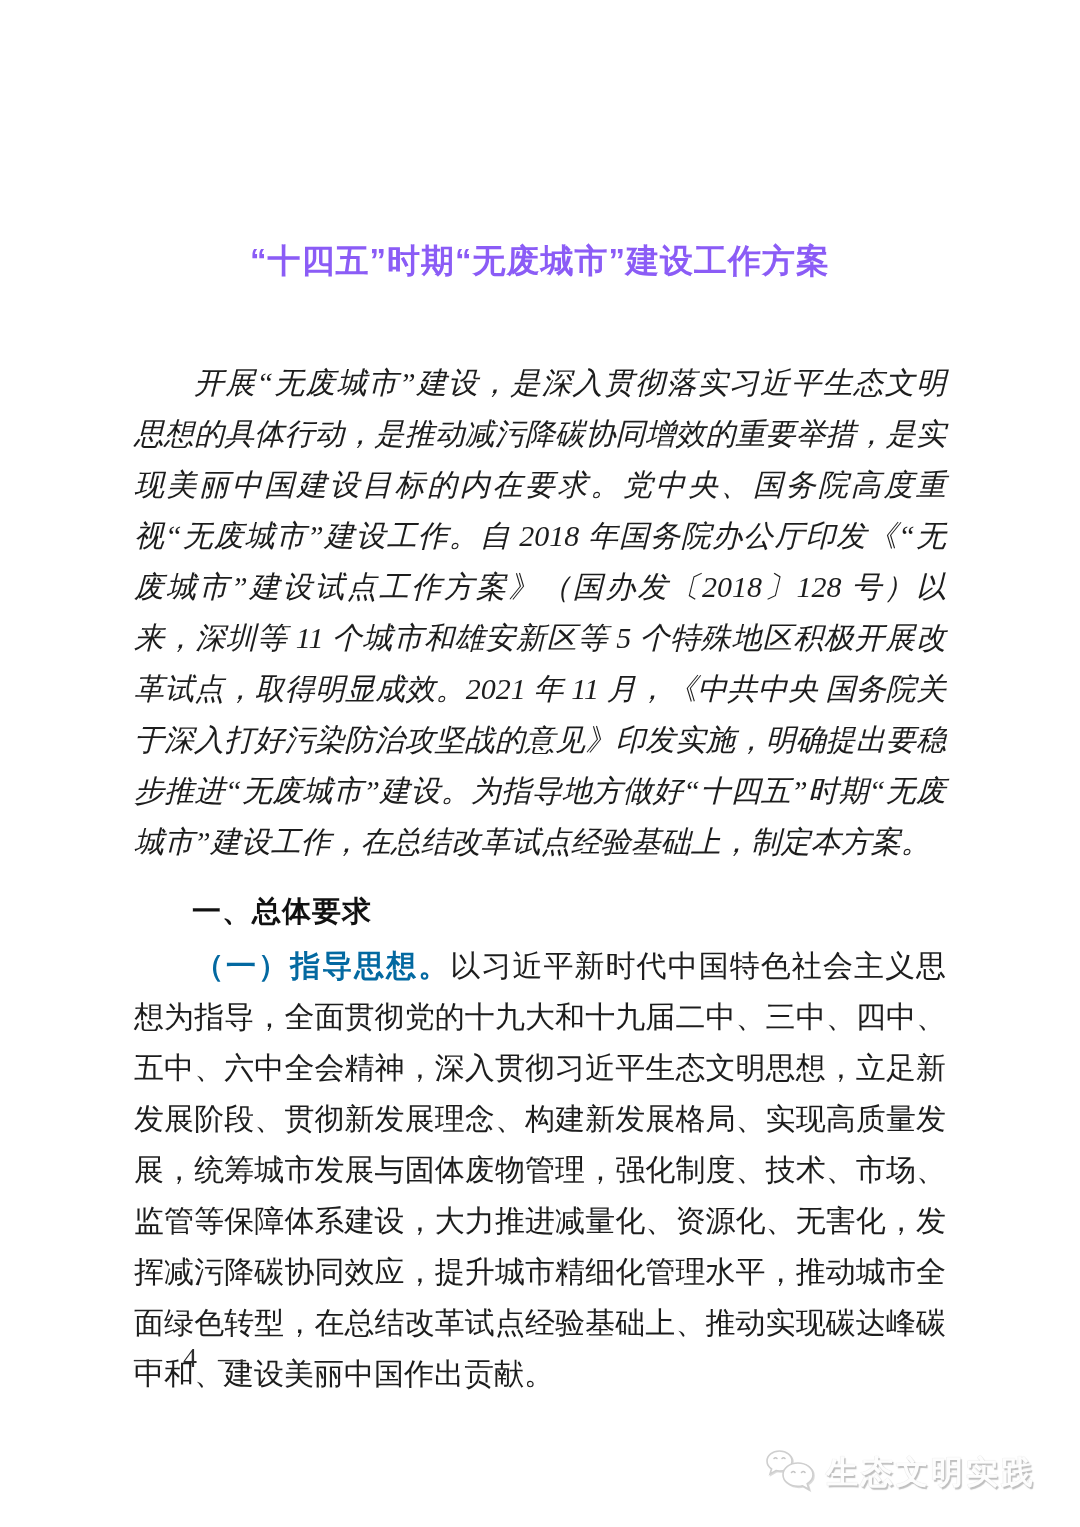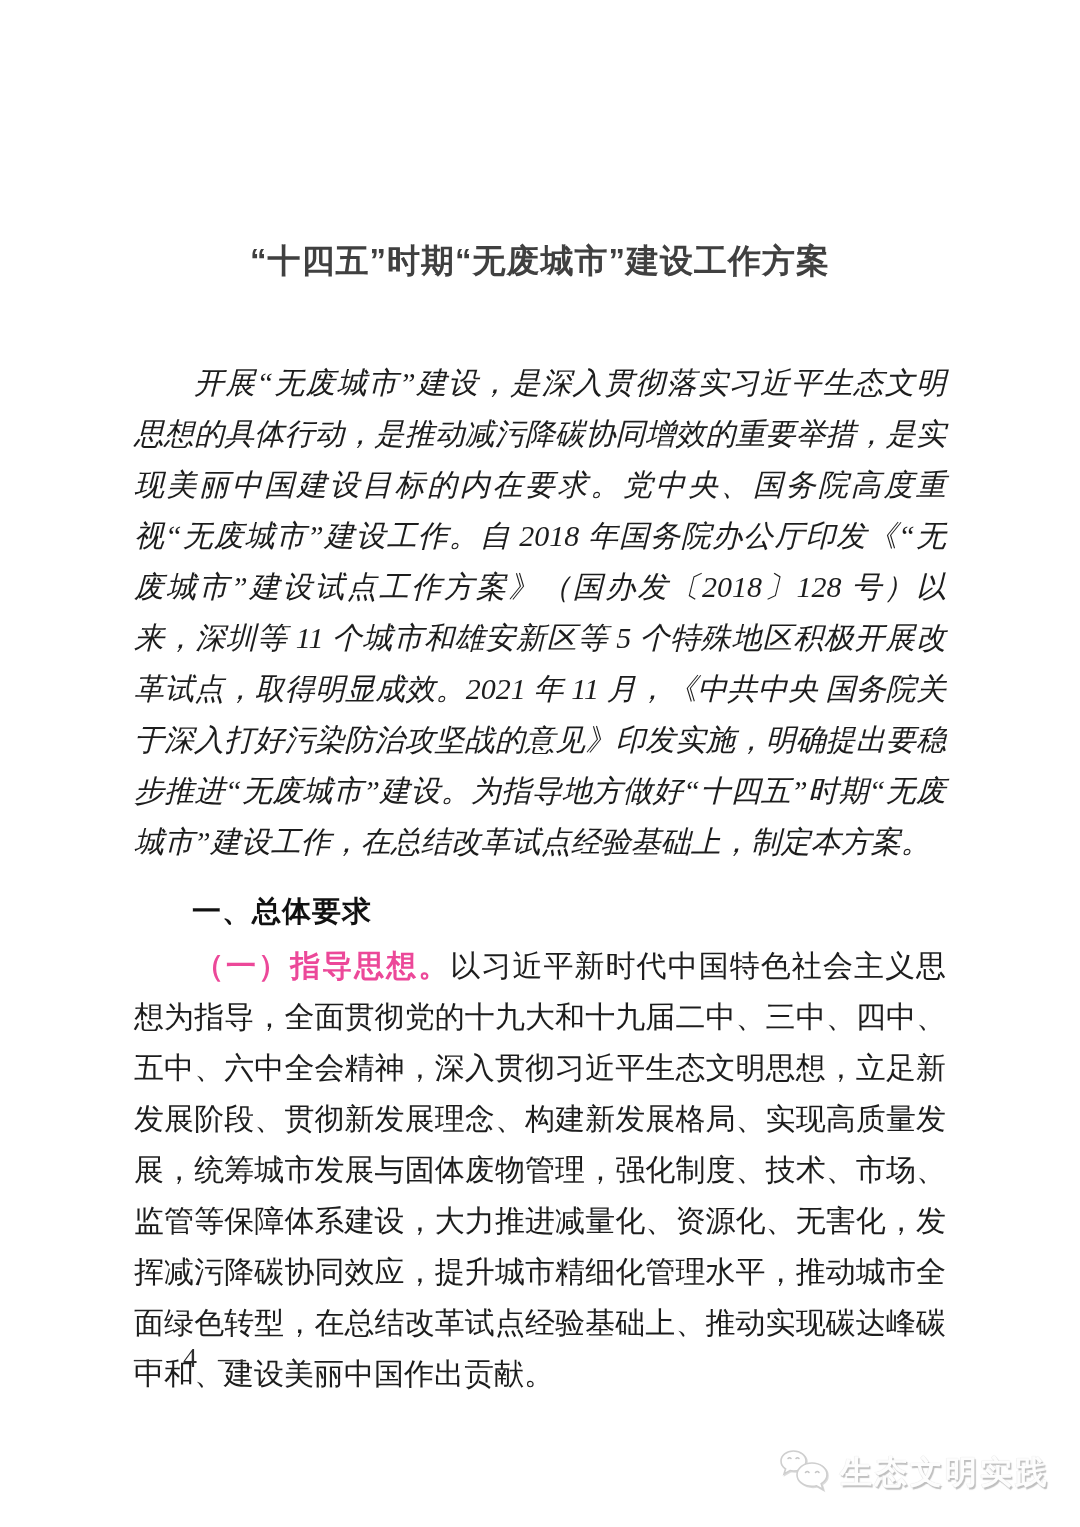--- a/index.html
+++ b/index.html
@@ -20,21 +20,21 @@
   }
   .doc-title {
     margin: 0;
     padding-top: 241px;
     text-align: center;
     font-family: "Liberation Sans", "DejaVu Sans", sans-serif;
     font-weight: 700;
     font-size: 33px;
     line-height: 40px;
     letter-spacing: 1px;
-    color: #404040;
+    color: #8b5cf6;
   }
   .body-para {
     margin: 0;
     font-family: "Liberation Serif", "DejaVu Serif", serif;
     font-size: 30px;
     line-height: 51px;
     text-align: justify;
     text-justify: inter-character;
     text-indent: 2em;
     color: #1d1d1d;
@@ -52,35 +52,35 @@
     line-height: 40px;
     letter-spacing: 1px;
     color: #111111;
   }
   .guiding-para {
     margin-top: 8px;
   }
   .para-lead {
     font-weight: 700;
     letter-spacing: 1px;
-    color: #ec4899;
+    color: #0369a1;
   }
   .page-number {
     position: absolute;
     left: 134px;
     top: 1342px;
     font-family: "Liberation Serif", "DejaVu Serif", serif;
     font-size: 28px;
     color: #2e2e2e;
     word-spacing: 14px;
   }
   .watermark {
     position: absolute;
     top: 1449px;
-    right: 30px;
+    right: 44px;
     display: flex;
     align-items: center;
     gap: 8px;
   }
   .watermark-label {
     font-family: "Liberation Sans", "DejaVu Sans", sans-serif;
     font-size: 32px;
     font-weight: 700;
     letter-spacing: 3px;
     color: #fdfdfd;

